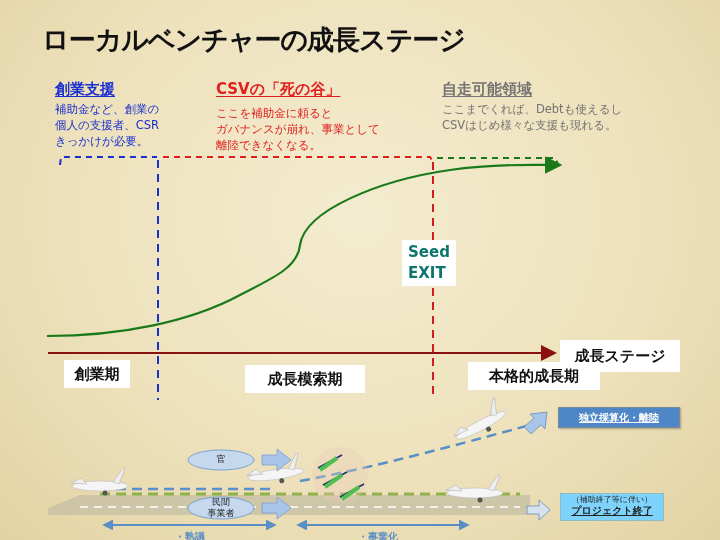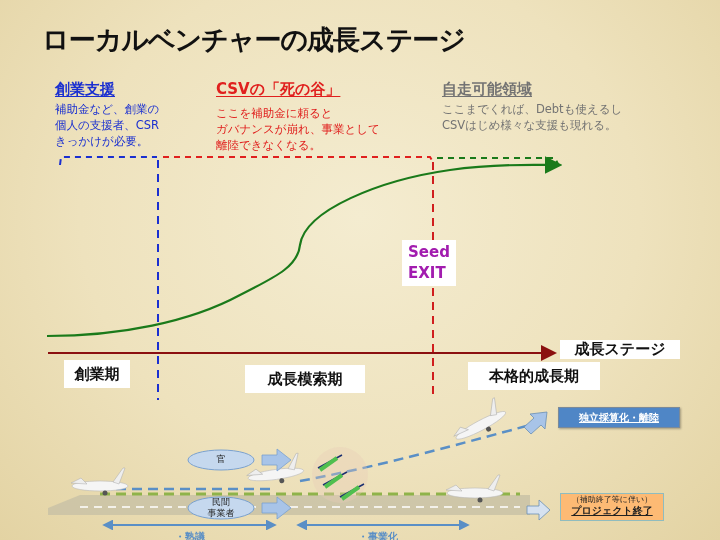--- a/index.html
+++ b/index.html
@@ -16,32 +16,32 @@
   .phase-head { font-size: 15px; font-weight: bold; text-decoration: underline; text-underline-offset: 2px; white-space: nowrap; }
   .phase-body { font-size: 11.5px; line-height: 16px; white-space: nowrap; }
   .blue { color: #1a2fd0; }
   .red { color: #e0201e; }
   .black { color: #737373; }
   .label-box {
     background: #fff; font-weight: bold; color: #111; font-size: 15px;
     display: flex; align-items: center; justify-content: center; white-space: nowrap;
   }
   .seed-box {
-    background: #fff; font-weight: bold; color: #a21caf; font-size: 15px; line-height: 21px;
+    background: #fff; font-weight: bold; color: #0f766e; font-size: 15px; line-height: 21px;
     padding: 2px 6px; white-space: pre-line;
   }
   svg { position: absolute; left: 0; top: 0; }
   .ellipse-label { font-size: 9px; color: #222; text-align: center; line-height: 11px; white-space: pre-line; }
   .tag-blue {
     background: #4f86c6; color: #fff; font-size: 10px; font-weight: bold; text-decoration: underline;
     display: flex; align-items: center; justify-content: center; border: 1px solid #7b8a99;
     box-shadow: 1px 1px 2px rgba(0,0,0,0.3); white-space: nowrap;
   }
   .tag-end {
-    border: 1px solid #8fbcbf; background: #fdba74; text-align: center; color: #222;
+    border: 1px solid #8fbcbf; background: #7dd3fc; text-align: center; color: #222;
     font-size: 8px; line-height: 11px;
   }
   .tag-end b { font-size: 10px; text-decoration: underline; display: block; }
   .range-label { font-size: 10px; color: #5a8fc6; font-weight: bold; white-space: nowrap; }
 </style>
 </head>
 <body>
 
 <div class="abs title">ローカルベンチャーの成長ステージ</div>
 
@@ -155,21 +155,21 @@
   <polygon points="524,427 534,418 530,414 547,412 545,429 541,425 531,434" fill="#a8c4e8" stroke="#6a8fb5" stroke-width="0.8"></polygon>
   <polygon points="527,506 539,506 539,500 550,510 539,520 539,514 527,514" fill="#d6e2f0" stroke="#6a8fb5" stroke-width="0.8"></polygon>
 
   <line x1="104" y1="525" x2="275" y2="525" stroke="#5a8fc6" stroke-width="1.8" marker-start="url(#arrBlueL)" marker-end="url(#arrBlueR)"></line>
   <line x1="298" y1="525" x2="468" y2="525" stroke="#5a8fc6" stroke-width="1.8" marker-start="url(#arrBlueL)" marker-end="url(#arrBlueR)"></line>
 </svg>
 
 <div class="abs seed-box" style="left:402px; top:240px;">Seed
 EXIT</div>
 
-<div class="abs label-box" style="left:560px; top:340px; width:120px; height:19px;">成長ステージ</div>
+<div class="abs label-box" style="left:560px; top:340px; width:120px; height:32px;">成長ステージ</div>
 
 <div class="abs label-box" style="left:64px; top:360px; width:66px; height:28px;">創業期</div>
 <div class="abs label-box" style="left:245px; top:365px; width:120px; height:28px;">成長模索期</div>
 <div class="abs label-box" style="left:468px; top:362px; width:132px; height:28px;">本格的成長期</div>
 
 <div class="abs ellipse-label" style="left:200px; top:454px; width:42px;">官</div>
 <div class="abs ellipse-label" style="left:196px; top:497px; width:50px;">民間
 事業者</div>
 
 <div class="abs tag-blue" style="left:558px; top:407px; width:120px; height:19px;">独立採算化・離陸</div>

